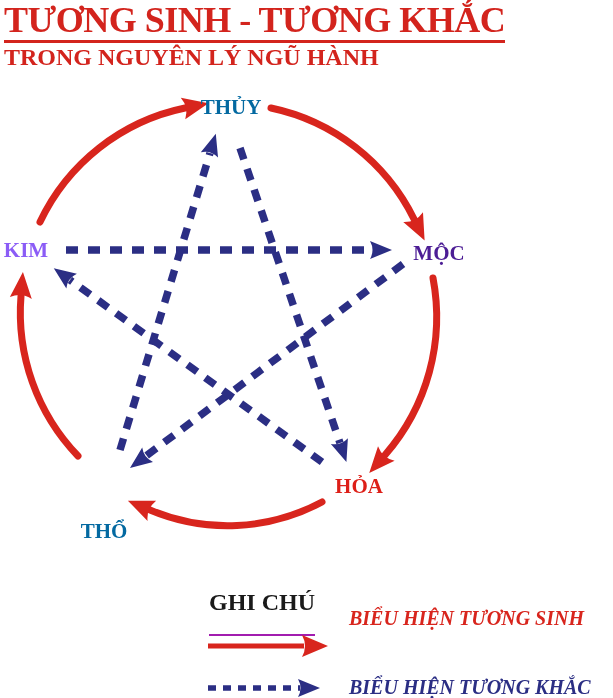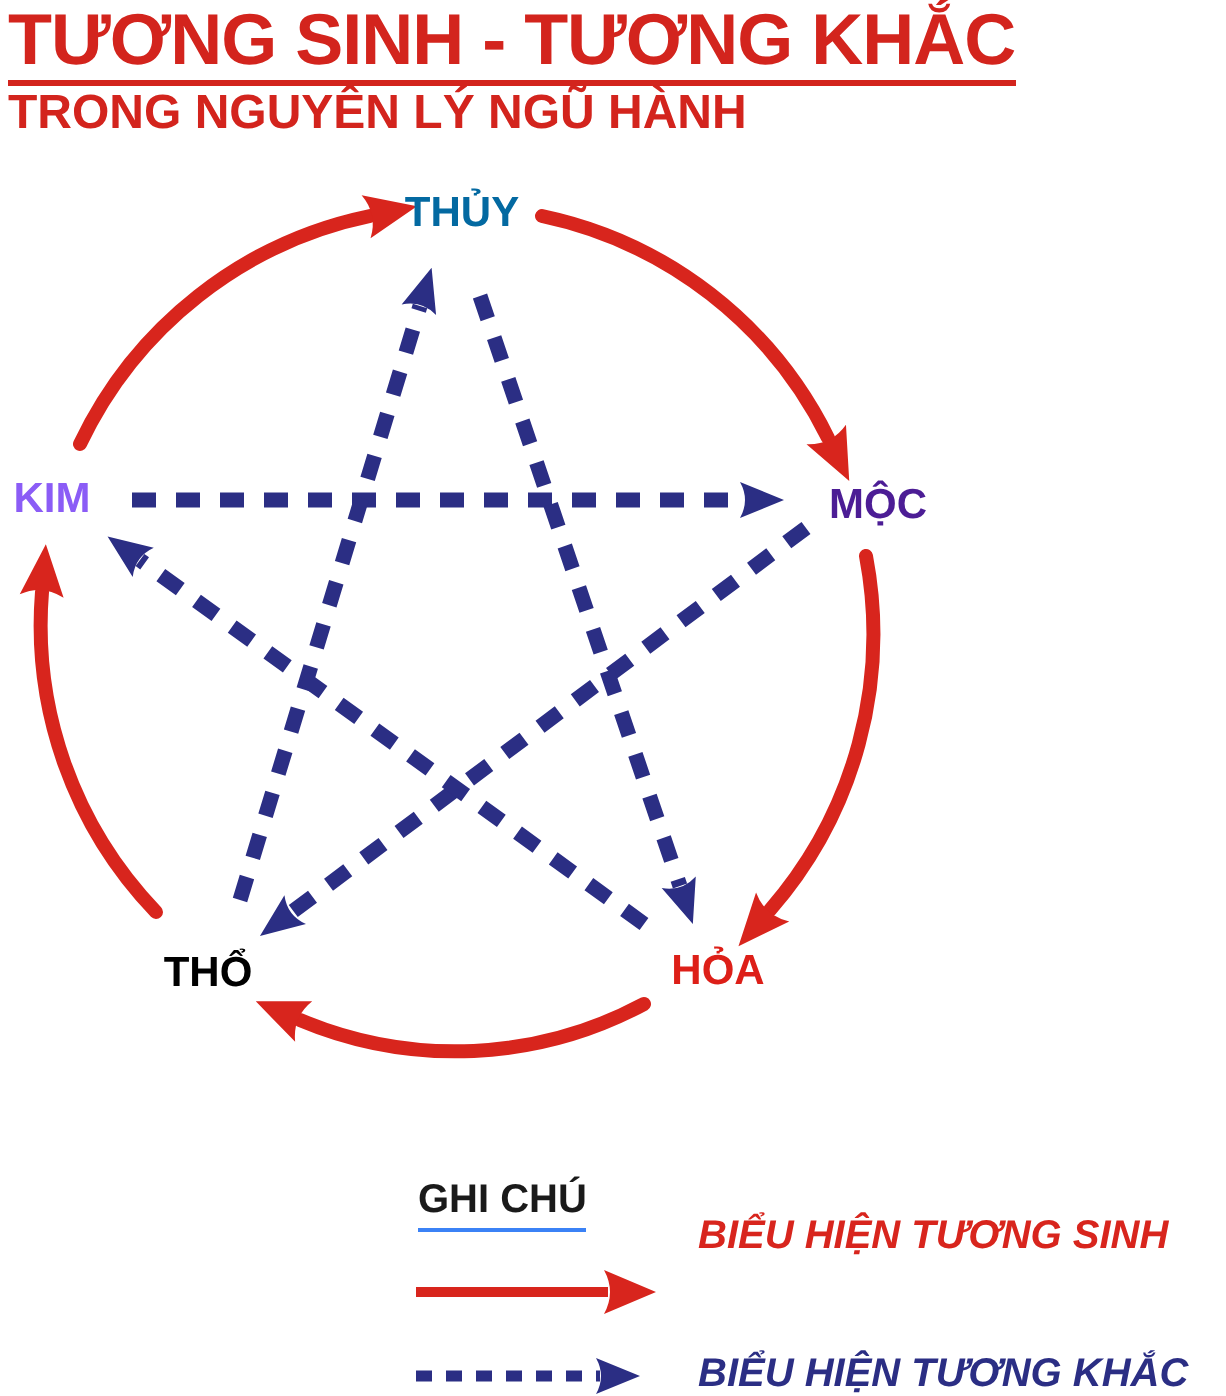--- a/index.html
+++ b/index.html
@@ -3,20 +3,21 @@
 <meta charset="utf-8">
 <style>
   html, body { margin: 0; padding: 0; background: #ffffff; }
   body { font-family: "Liberation Sans", sans-serif; }
   #stage {
     position: relative;
     width: 613px;
     height: 698px;
     background: #ffffff;
     overflow: hidden;
+    font-family: Liberation Serif, serif;
   }
 
   
   .title-wrap { position: absolute; left: 4px; top: 0; }
   .main-title {
     display: inline-block;
     font-size: 36px;
     font-weight: bold;
     letter-spacing: -0.5px;
     line-height: 40px;
@@ -44,25 +45,25 @@
   .el-thuy { left: 231px; top: 107px; }
   .el-moc  { left: 439px; top: 253px; }
   .el-hoa  { left: 359px; top: 486px; }
   .el-tho  { left: 104px; top: 487px; }
   .el-kim  { left: 26px;  top: 250px; }
 
   
   .legend-heading {
     position: absolute;
     left: 209px; top: 589px;
-    font-size: 20px;
+    font-size: 24px;
     font-weight: bold;
     color: #1a1a1a;
-    border-bottom: 2px solid #3b82f6;
-    padding-bottom: 2px;
+    border-bottom: 2px solid #a21caf;
+    padding-bottom: 18px;
     white-space: nowrap;
   }
   .legend-arrow { position: absolute; left: 204px; width: 130px; height: 22px; }
   .legend-arrow.row-sinh { top: 635px; }
   .legend-arrow.row-khac { top: 677px; }
   .legend-label {
     position: absolute;
     left: 349px;
     font-size: 20px;
     font-weight: bold;
@@ -105,21 +106,21 @@
       <line x1="403" y1="264" x2="146" y2="456" marker-end="url(#navy-arrow)"></line>
       <line x1="120" y1="450" x2="210" y2="153" marker-end="url(#navy-arrow)"></line>
       <line x1="240" y1="148" x2="340" y2="443" marker-end="url(#navy-arrow)"></line>
       <line x1="322" y1="462" x2="70" y2="280" marker-end="url(#navy-arrow)"></line>
     </g>
   </svg>
 
   <div class="el-label el-thuy" style="color: #0369a1;">THỦY</div>
   <div class="el-label el-moc" style="color: #4c1d95;">MỘC</div>
   <div class="el-label el-hoa" style="color: rgb(221, 31, 24);">HỎA</div>
-  <div class="el-label el-tho" style="color: #000000;">THỔ</div>
+  <div class="el-label el-tho" style="color: #0369a1; margin-top: 44px;">THỔ</div>
   <div class="el-label el-kim" style="color: #8b5cf6;">KIM</div>
 
   <div class="legend-heading">GHI CHÚ</div>
 
   <svg class="legend-arrow row-sinh" width="130" height="22" viewBox="0 0 130 22" xmlns="http://www.w3.org/2000/svg">
     <line x1="4" y1="11" x2="100" y2="11" stroke="#d8251d" stroke-width="5" marker-end="url(#red-arrow)"></line>
   </svg>
   <div class="legend-label row-sinh" style="color: rgb(216, 37, 29);">BIỂU HIỆN TƯƠNG SINH</div>
 
   <svg class="legend-arrow row-khac" width="130" height="22" viewBox="0 0 130 22" xmlns="http://www.w3.org/2000/svg">

